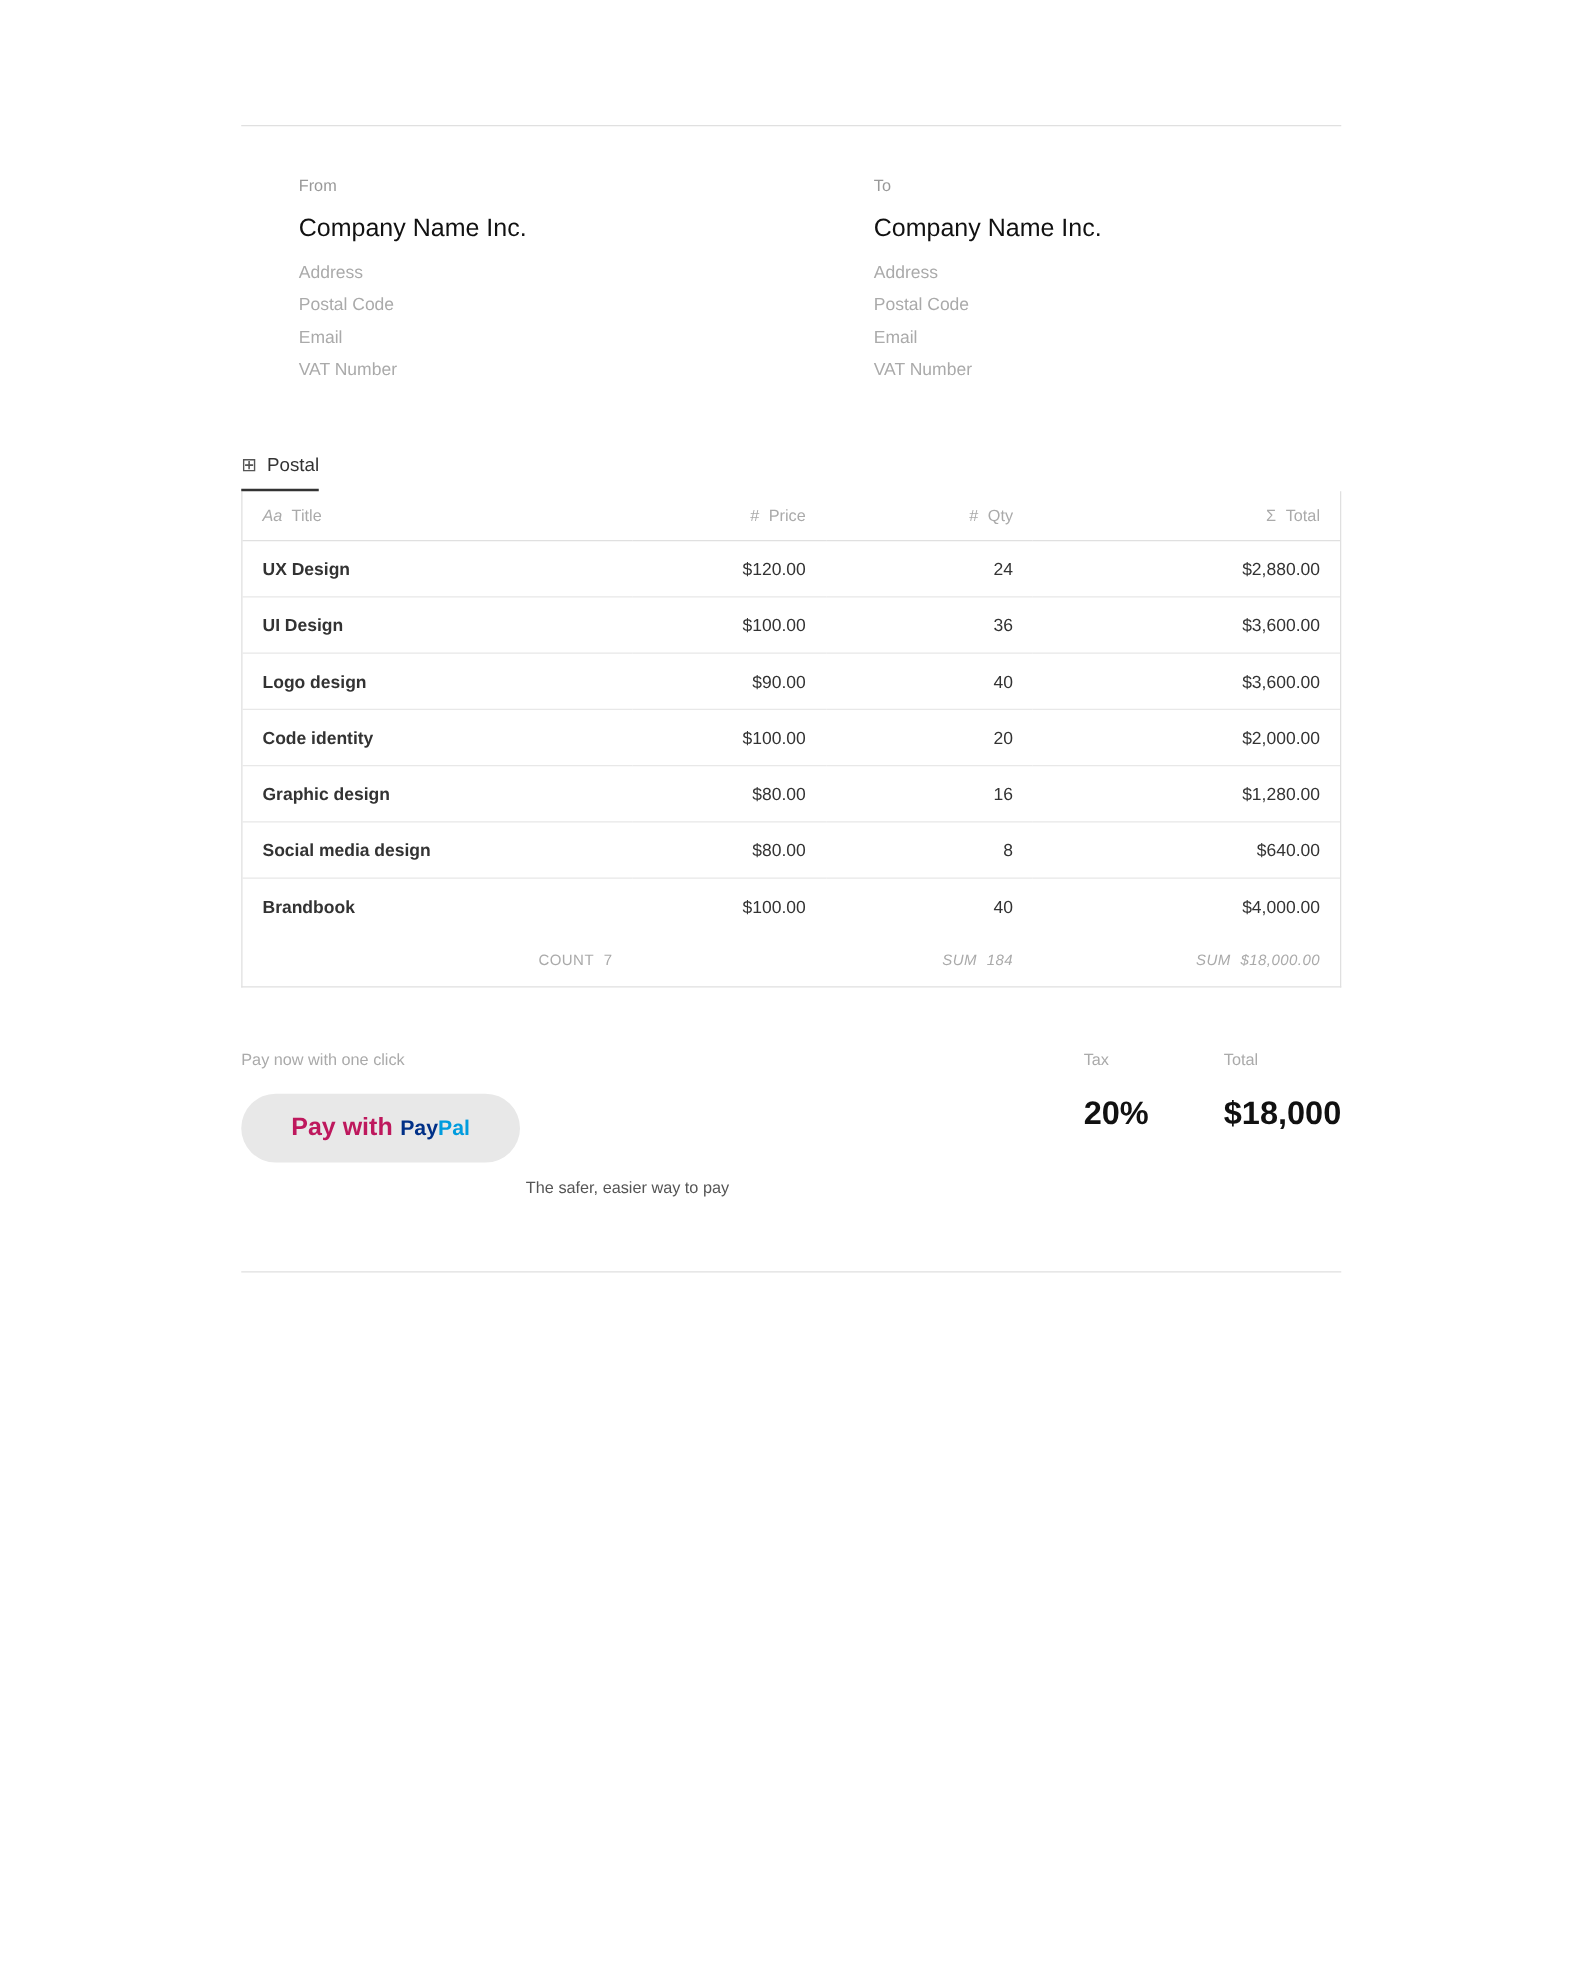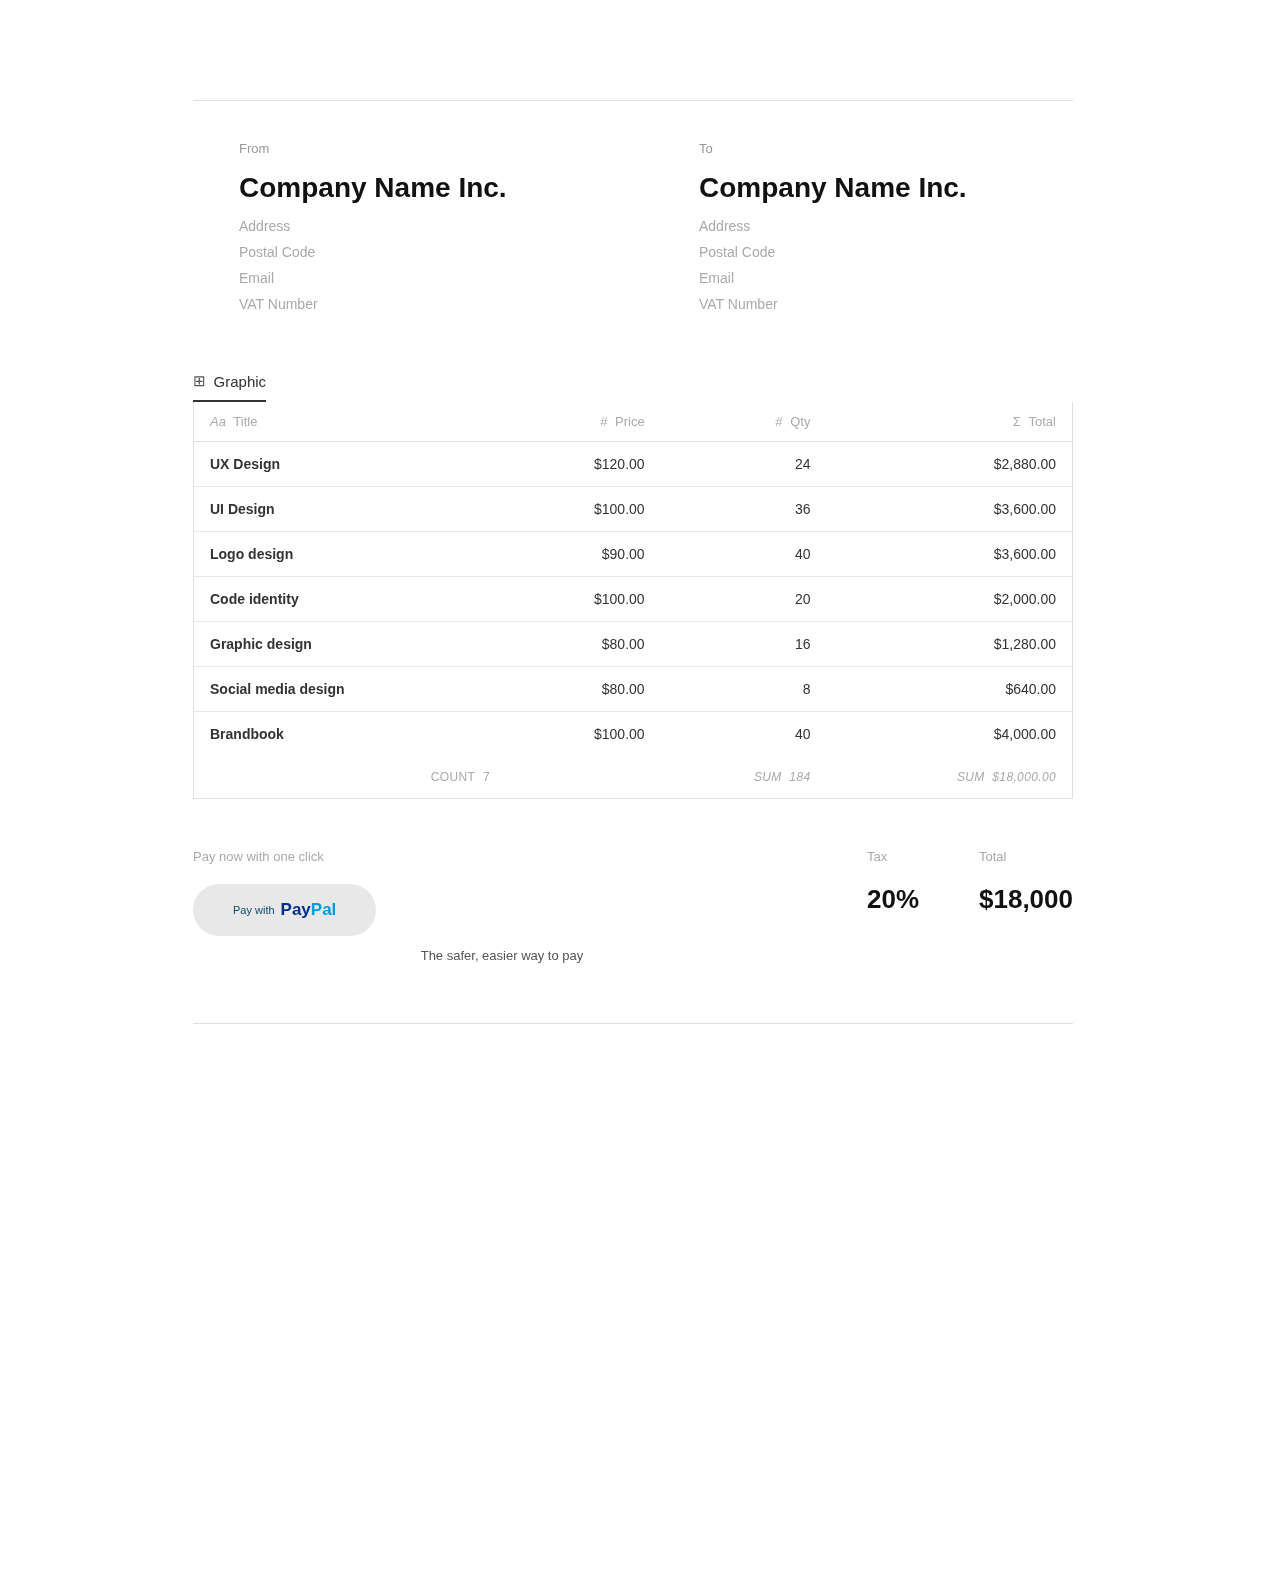--- a/index.html
+++ b/index.html
@@ -47,22 +47,22 @@
     .from-to-col {
       flex: 1;
       margin-left: 46px;
     }
     .from-to-label {
       font-size: 13px;
       color: #999;
       margin-bottom: 16px;
     }
     .company-name {
-      font-size: 28px;
-      font-weight: 700;
+      font-size: 20px;
+      font-weight: 400;
       color: #111;
       margin-bottom: 14px;
     }
     .address-line {
       font-size: 14px;
       color: #aaa;
       margin-bottom: 10px;
     }
     
     .service-section {
@@ -151,23 +151,23 @@
       border: none;
       border-radius: 30px;
       padding: 16px 40px;
       display: inline-flex;
       align-items: center;
       gap: 6px;
       cursor: pointer;
       margin-bottom: 12px;
     }
     .paypal-text {
-      font-size: 11px;
-      font-weight: 400;
-      color: #0c4a6e;
+      font-size: 20px;
+      font-weight: 700;
+      color: #be185d;
     }
     .paypal-brand {
       font-size: 17px;
       font-weight: 800;
       color: #003087;
     }
     .paypal-brand span {
       color: #009cde;
     }
     .paypal-tagline {
@@ -225,21 +225,21 @@
       <div class="address-line">Address</div>
       <div class="address-line">Postal Code</div>
       <div class="address-line">Email</div>
       <div class="address-line">VAT Number</div>
     </div>
   </div>
 
   <div class="service-section">
     <div class="service-tab">
       <span class="service-tab-icon">⊞</span>
-      <span>Graphic</span>
+      <span>Postal</span>
     </div>
     <div class="table-wrapper">
       <table>
         <thead>
           <tr>
             <th>
               <span style="margin-right:4px;font-style:italic;">Aa</span>
               <span>Title</span>
             </th>
             <th class="right">

